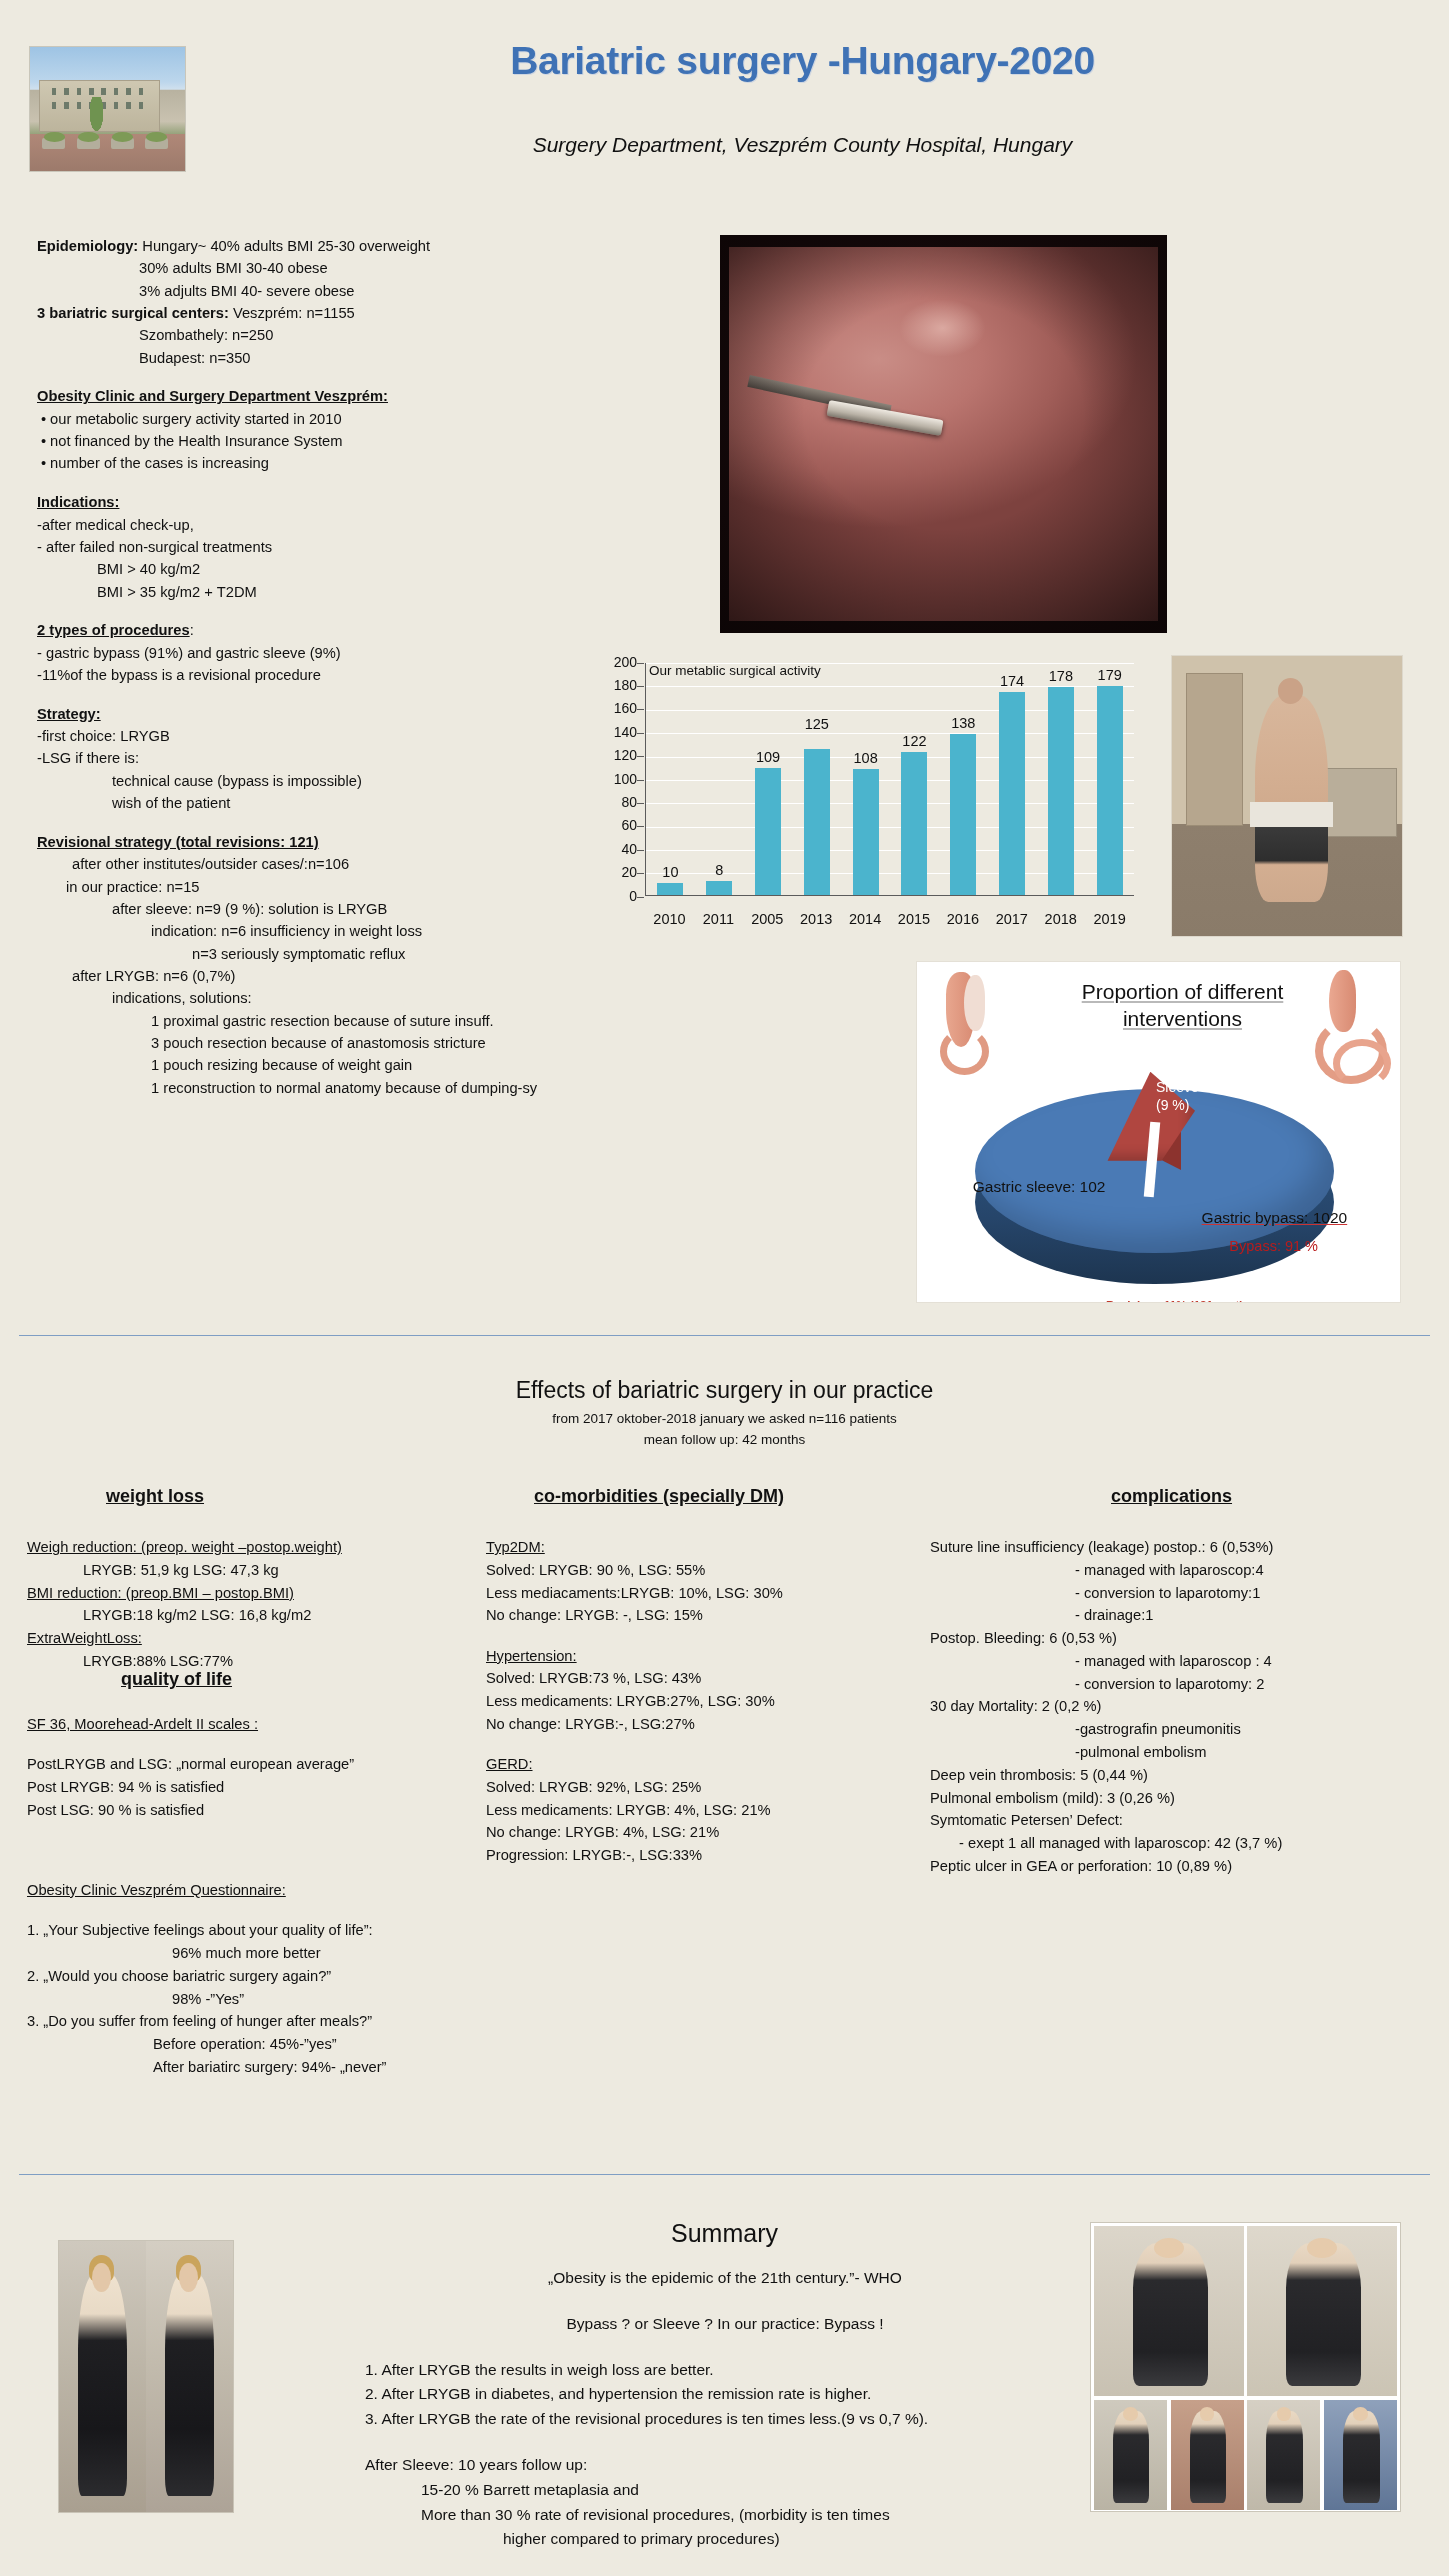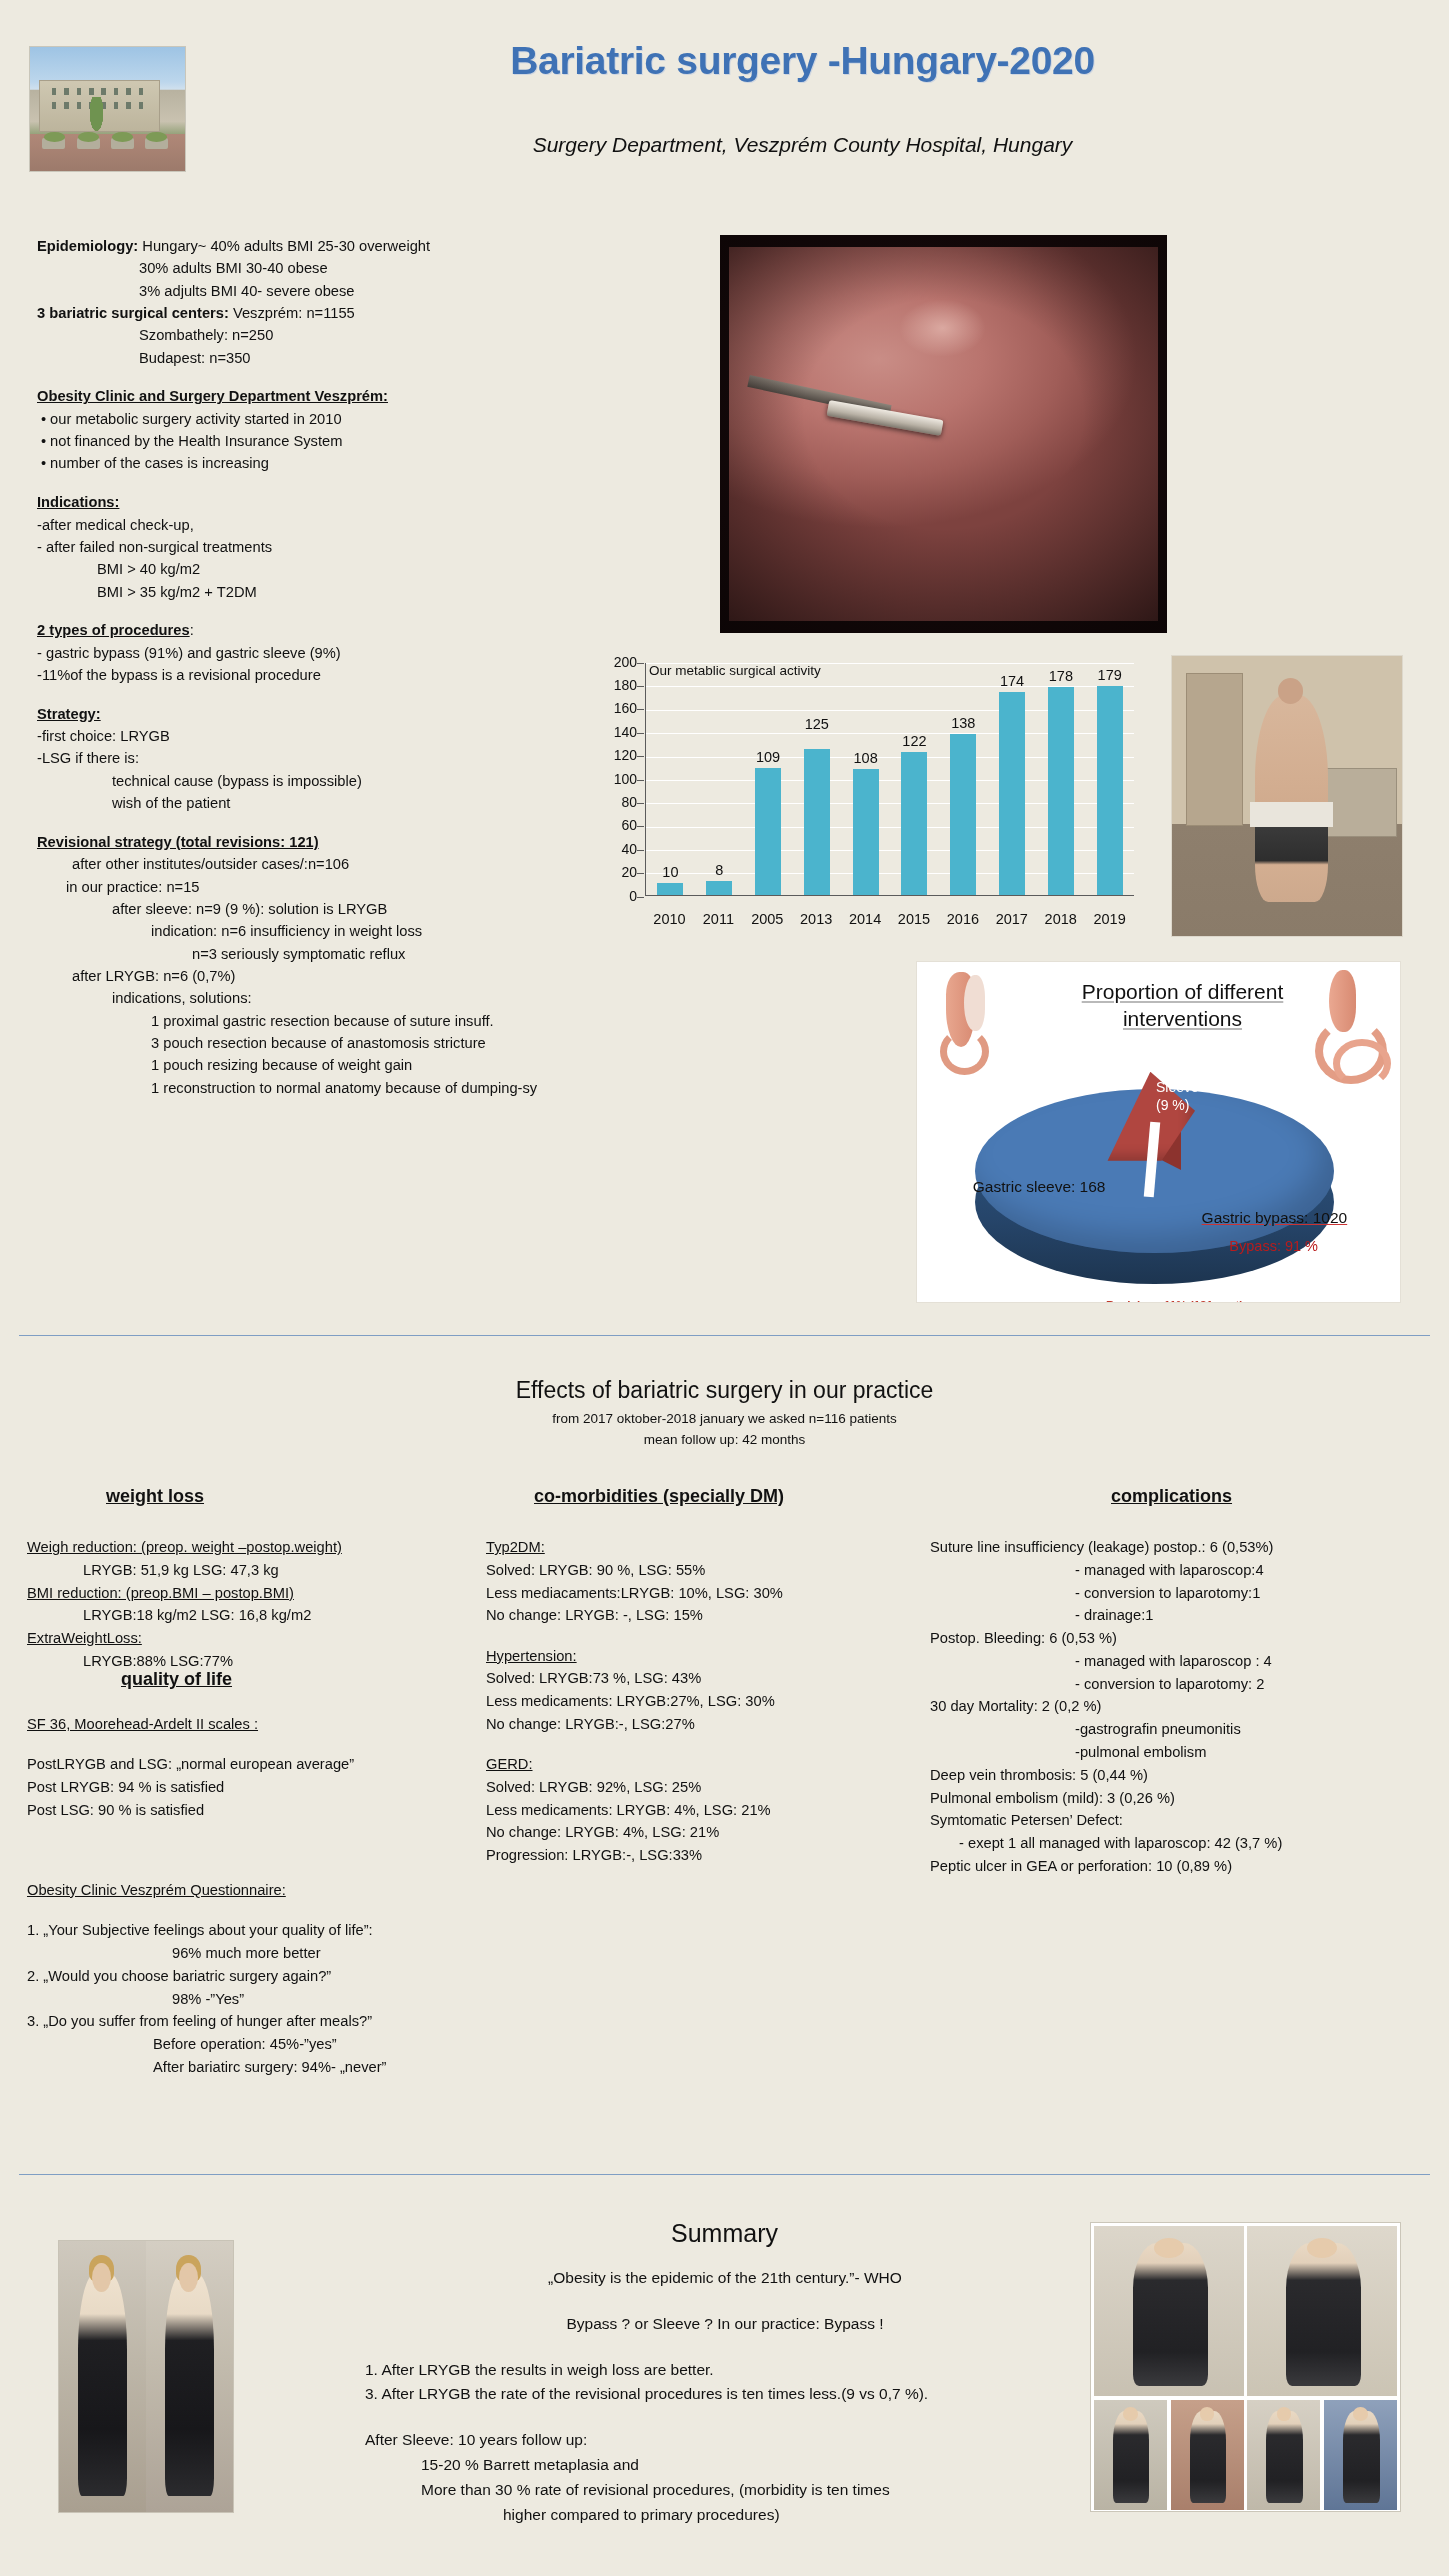--- a/index.html
+++ b/index.html
@@ -518,21 +518,21 @@
       <div class="pie-bottom"></div>
       <div class="pie-top"></div>
       <div class="pie-sleeve-side"></div>
       <div class="pie-sleeve"></div>
       <div class="pie-gap"></div>
 
       <div class="lbl-sleeve">
         <div>Sleeve :</div>
         <div>(9 %)</div>
       </div>
-      <div class="lbl-gsleeve">Gastric sleeve: 168</div>
+      <div class="lbl-gsleeve">Gastric sleeve: 102</div>
       <div class="lbl-gbypass">Gastric bypass: 1020</div>
       <div class="lbl-bypass-pct">Bypass: 91 %</div>
       <div class="lbl-rev">Revisions 11% (121 eset):</div>
       <div class="lbl-revlines">
         <div>(after banding: 97)</div>
 
       </div>
     </div>
   </div>
 
@@ -612,20 +612,21 @@
     <div>Peptic ulcer in GEA  or perforation: 10 (0,89 %)</div>
   </div>
 
   <div class="sum-title">Summary</div>
   <div class="sum-body">
     <div class="sum-center">„Obesity is the epidemic of the 21th century.”- WHO</div>
     <div class="gap"></div>
     <div class="sum-center">Bypass ? or  Sleeve ? In our practice: Bypass !</div>
     <div class="gap"></div>
     <div class="sum-ind1">1. After LRYGB the results in weigh loss are better.</div>
+    <div class="sum-ind1">2. After LRYGB in diabetes, and hypertension the remission rate is higher.</div>
     <div class="sum-ind1">3. After LRYGB the rate of the revisional procedures is ten times less.(9 vs 0,7 %).</div>
     <div class="gap"></div>
     <div class="sum-ind1">After Sleeve: 10 years follow up:</div>
     <div class="sum-ind2">15-20 % Barrett metaplasia and</div>
     <div class="sum-ind2">More than 30 % rate of  revisional procedures, (morbidity is ten times</div>
     <div style="padding-left:184px">higher compared to primary procedures)</div>
   </div>
 
   <div class="photo-pair">
     <div class="half a">

